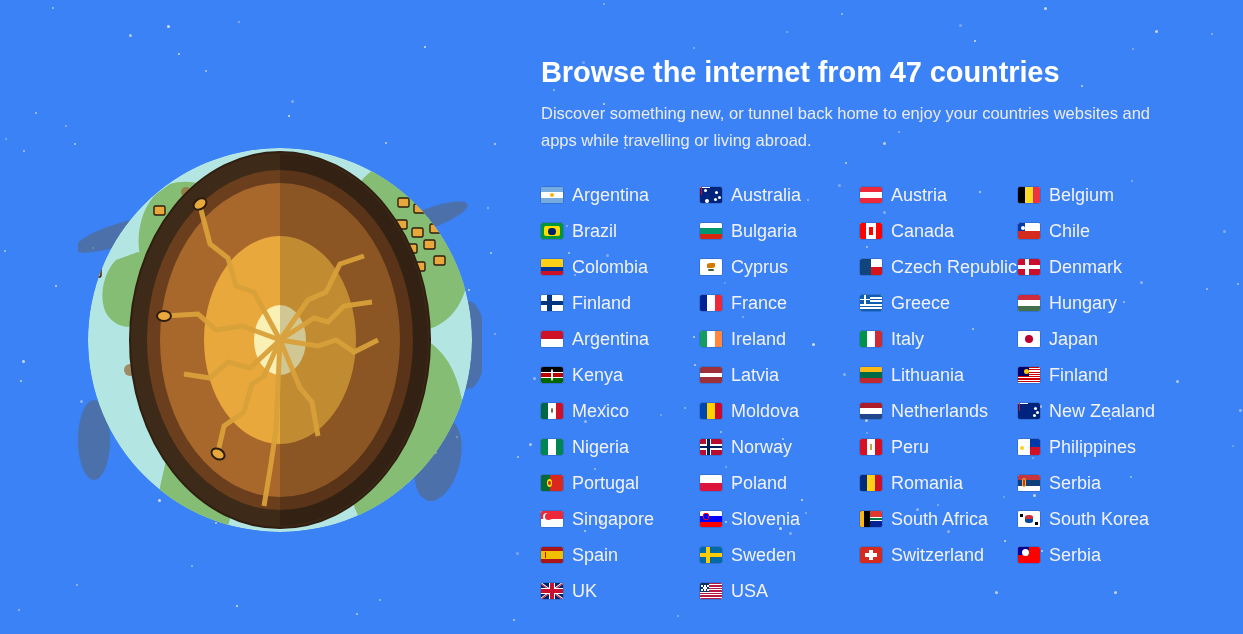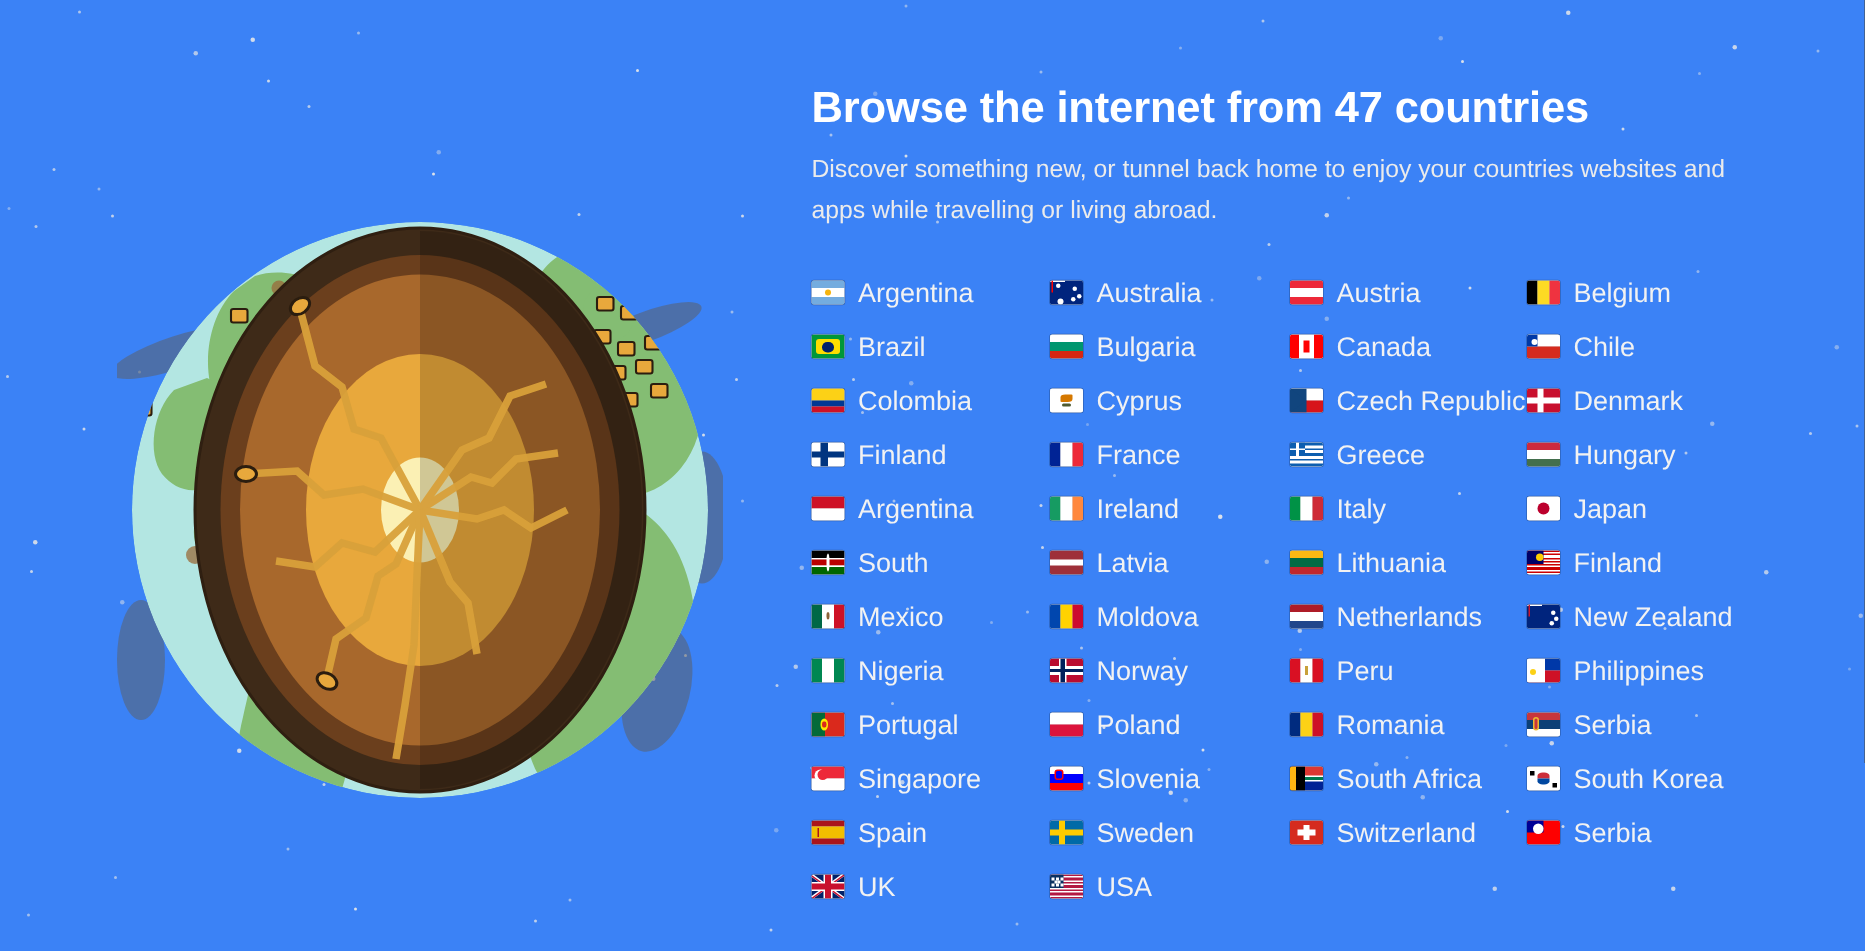--- a/index.html
+++ b/index.html
@@ -558,21 +558,21 @@
         </div>
         <div class="country">
           <span class="flag">
             <i style="background: rgb(0, 0, 0); left: 0px; top: 0px; width: 100%; height: 30%;"></i>
             <i style="background: rgb(255, 255, 255); left: 0px; top: 30%; width: 100%; height: 8%;"></i>
             <i style="background: rgb(187, 0, 0); left: 0px; top: 38%; width: 100%; height: 24%;"></i>
             <i style="background: rgb(255, 255, 255); left: 0px; top: 62%; width: 100%; height: 8%;"></i>
             <i style="background: rgb(0, 102, 0); left: 0px; top: 70%; width: 100%; height: 30%;"></i>
             <i style="background: rgb(255, 255, 255); left: 44%; top: 12%; width: 12%; height: 76%; border-radius: 50%;"></i>
           </span>
-          <span class="country-label">South</span>
+          <span class="country-label">Kenya</span>
         </div>
         <div class="country">
           <span class="flag">
             <i style="background: rgb(158, 48, 57); inset: 0px; width: 100%; height: 100%;"></i>
             <i style="background: rgb(255, 255, 255); left: 0px; top: 40%; width: 100%; height: 20%;"></i>
           </span>
           <span class="country-label">Latvia</span>
         </div>
         <div class="country">
           <span class="flag h3">

